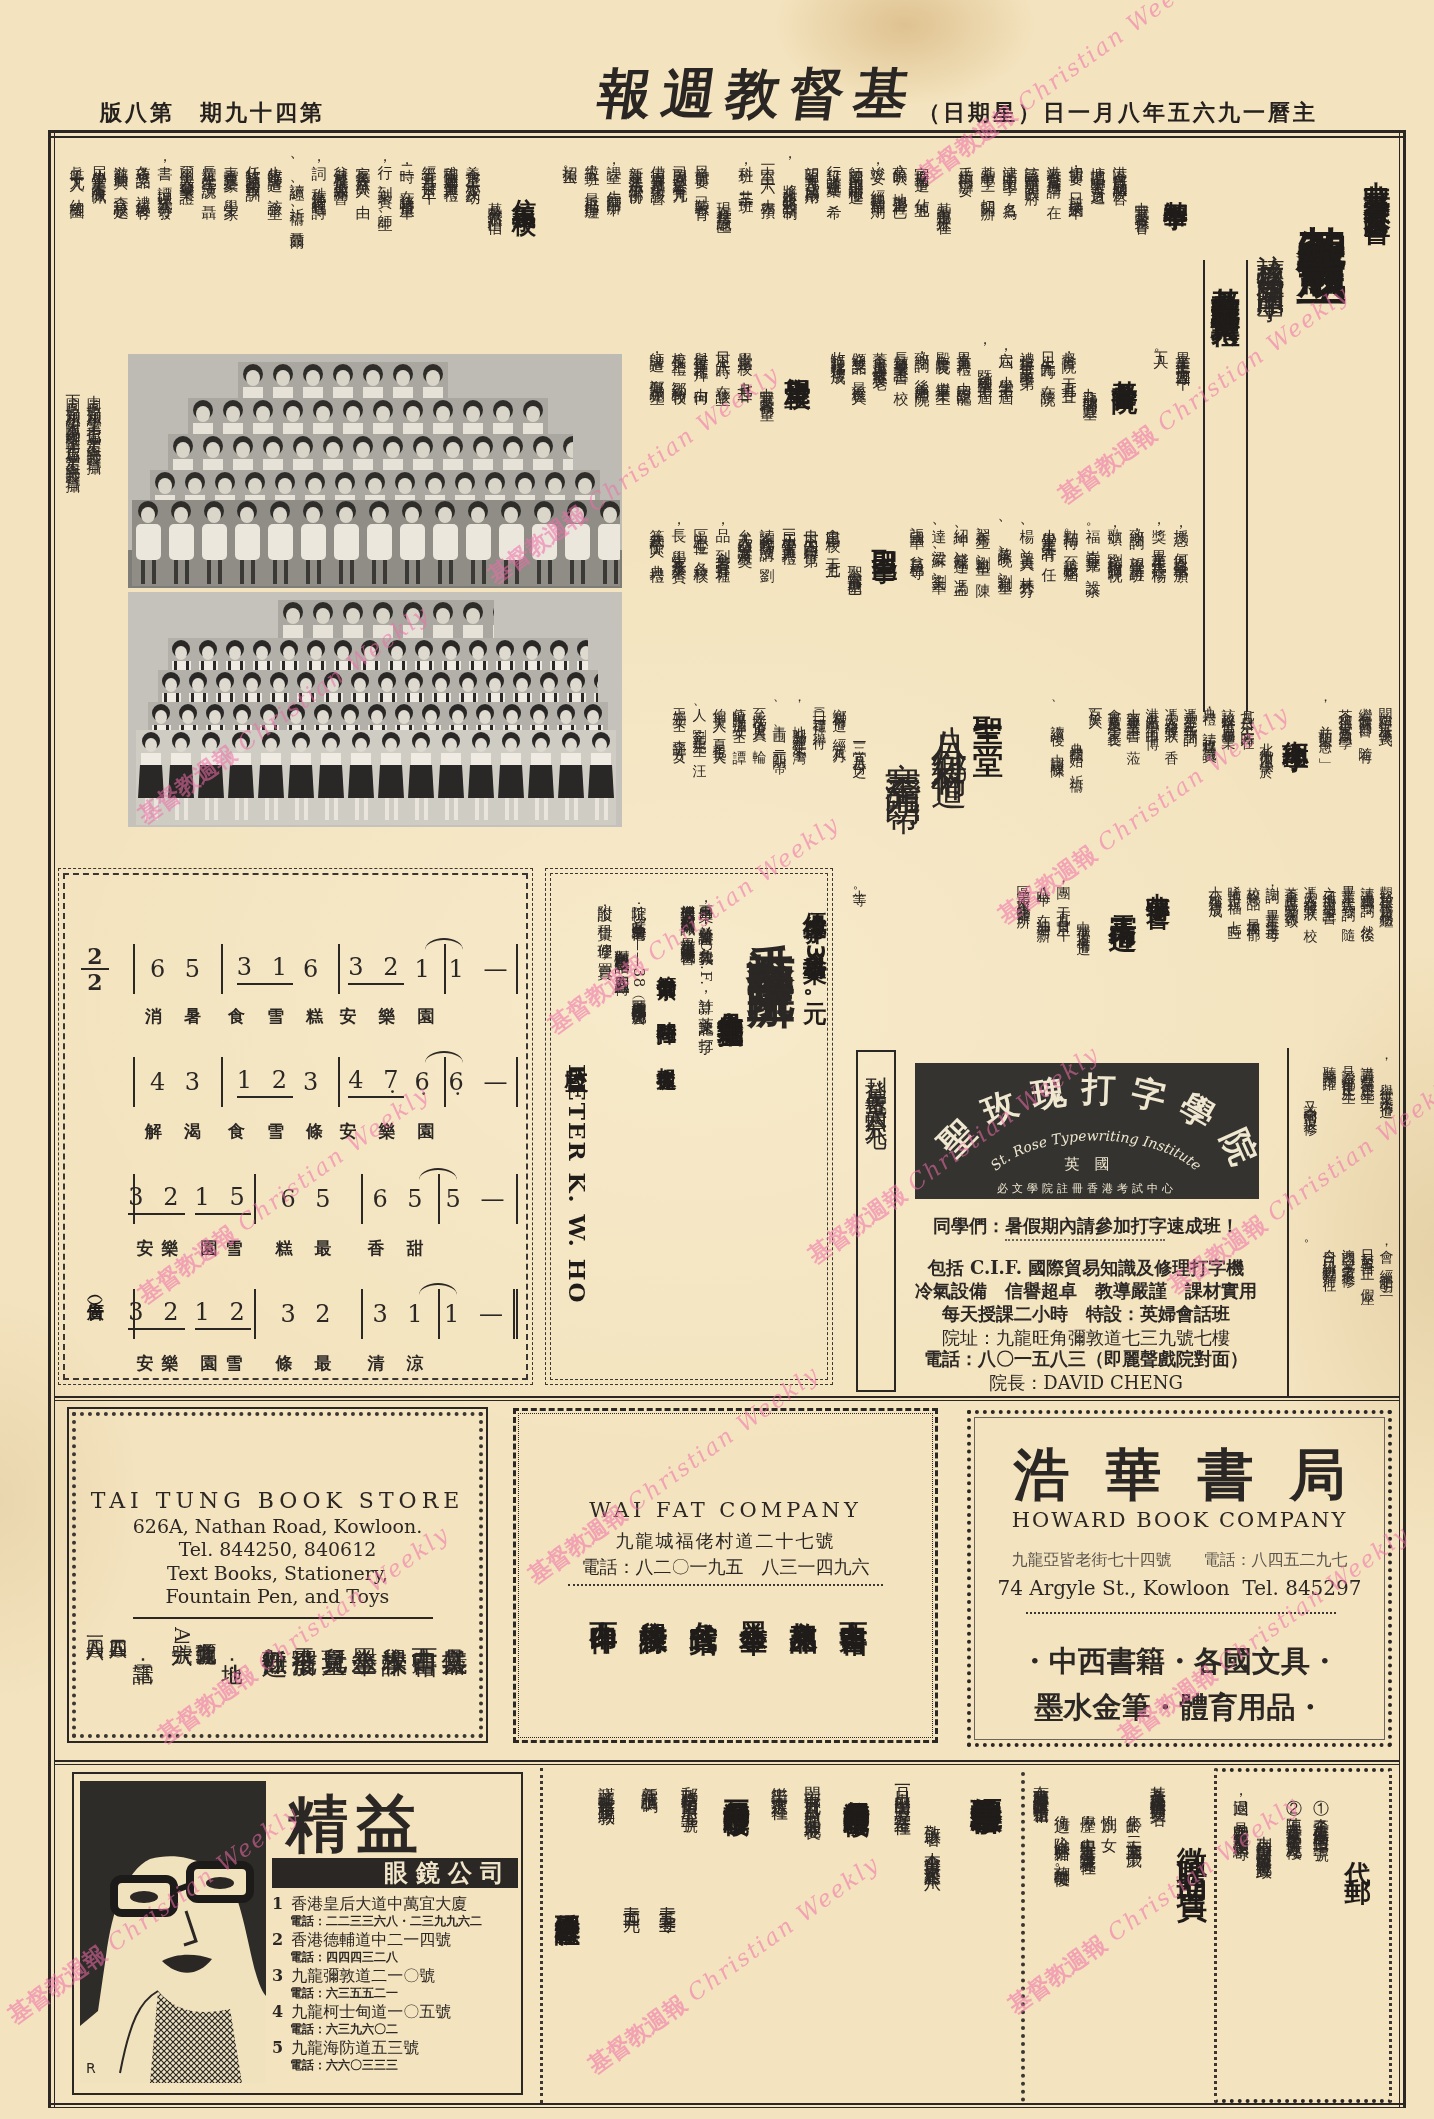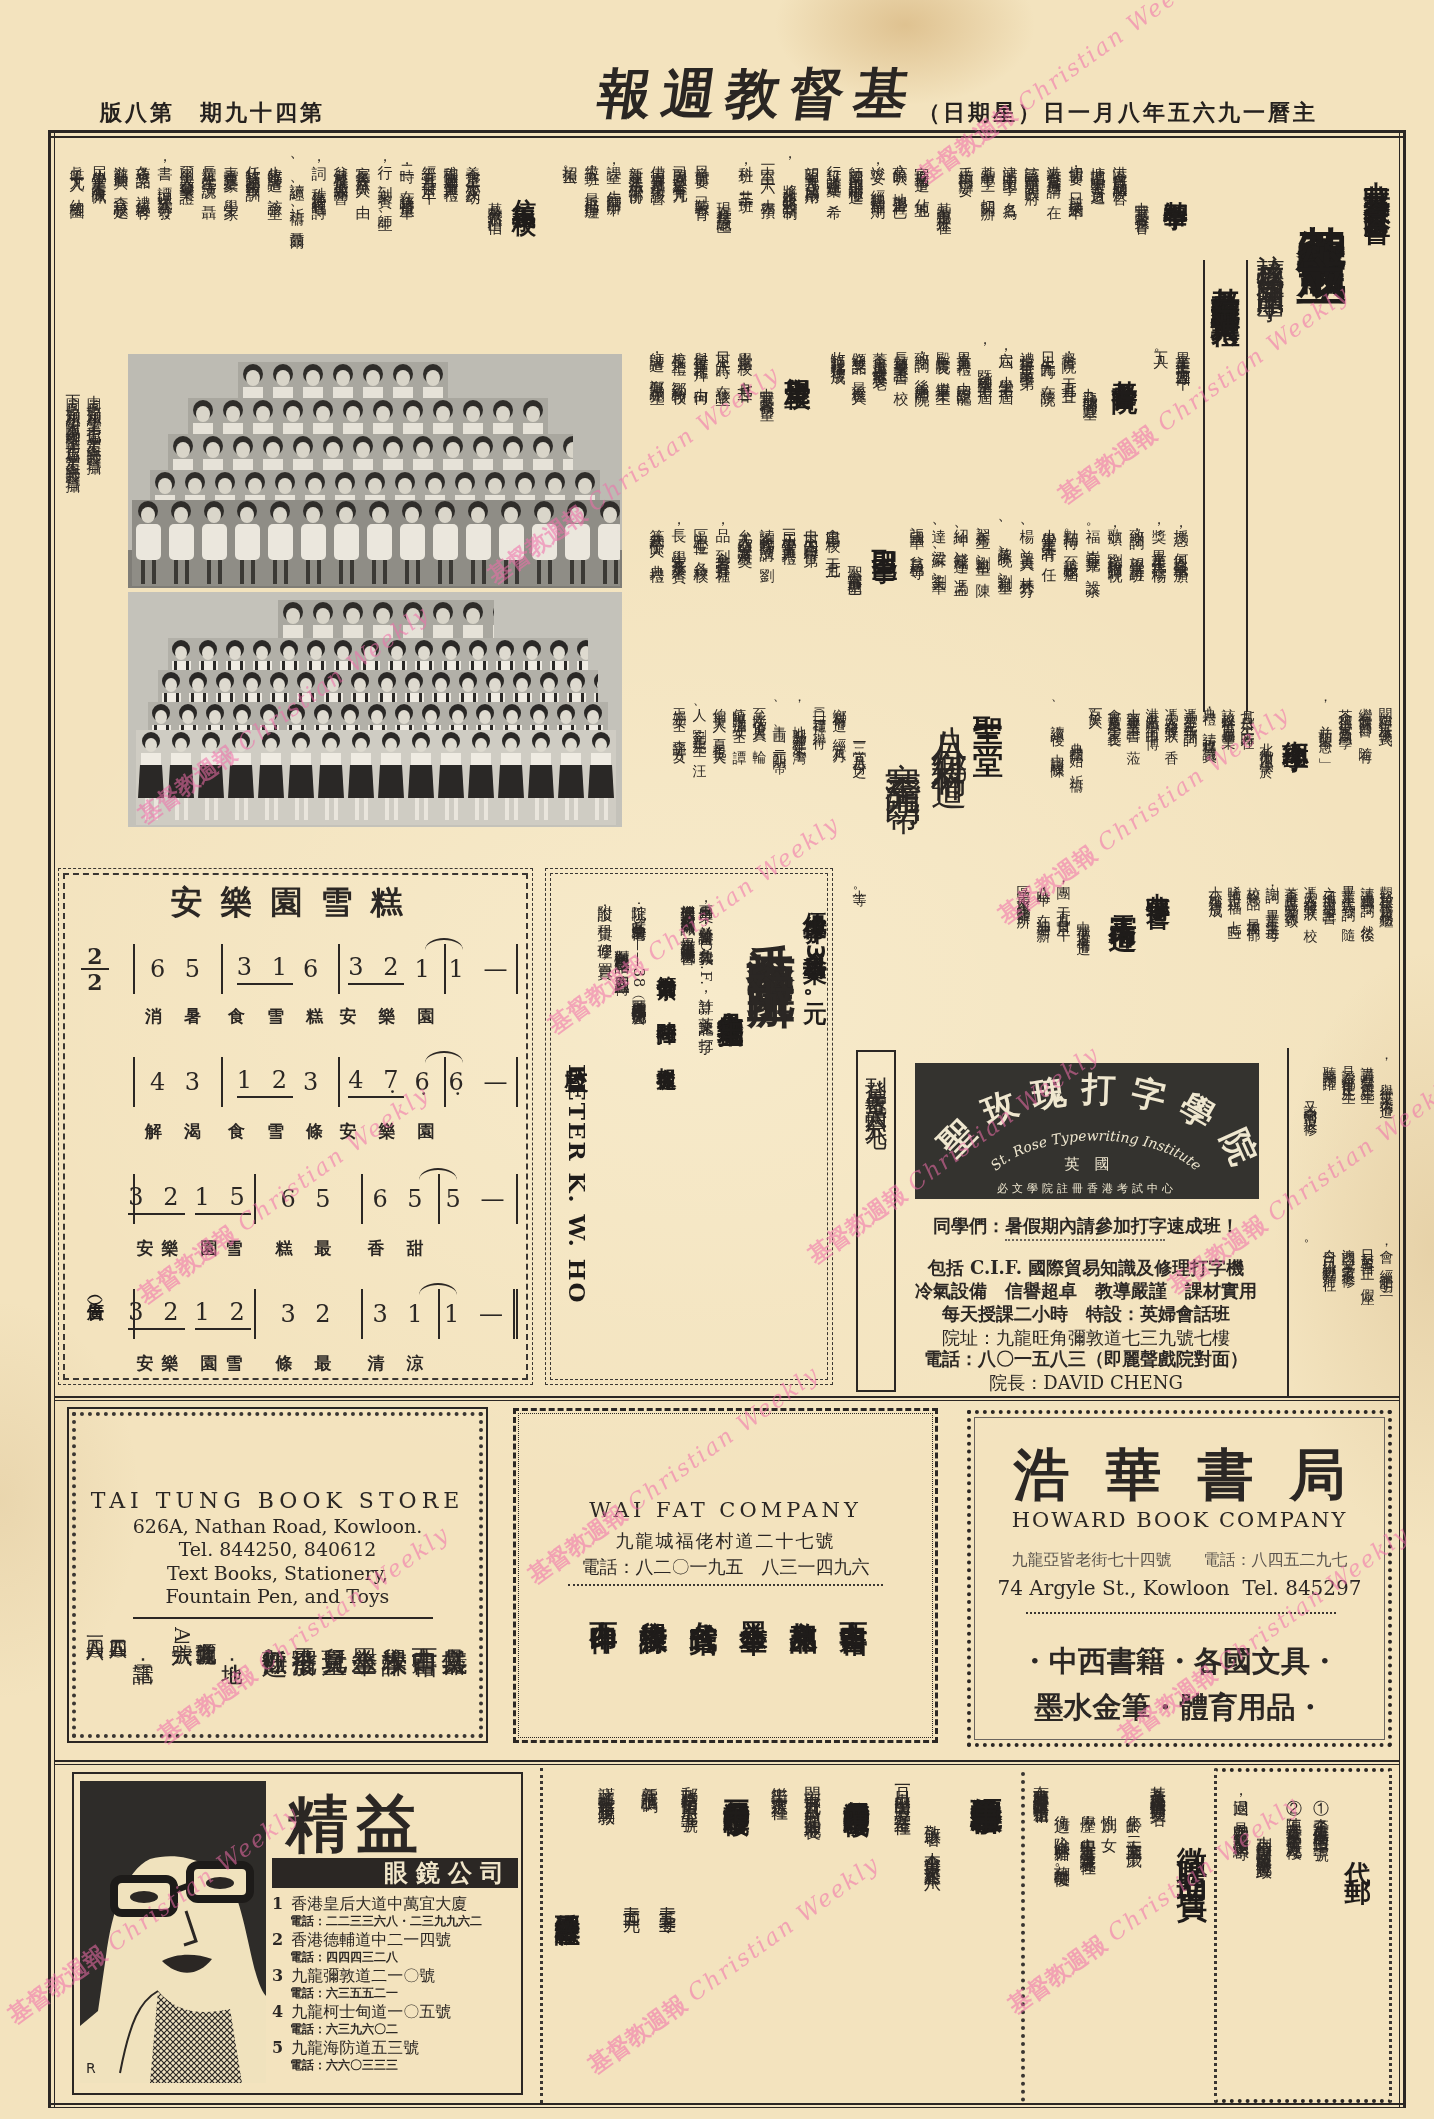--- a/index.html
+++ b/index.html
@@ -303,21 +303,20 @@
 聽衆踴躍。
 　　又該會同工退修</div>
 <div class="vt b14" style="left:1301px;top:1238px;width:95px;height:165px;">會，經定于明（二）
 日起至五日止，假座
 澳門兒童之家退修，
 今日已紛紛動程前往
 。</div>
 
 <div class="songbox" style="left:58px;top:868px;width:475px;height:517px;">
   <div class="inner"></div>
-  <div class="song-title">安樂園雪糕</div>
   <div class="timesig"><span>2</span><span class="fl"></span><span>2</span></div>
 
   <div class="srow" style="top:75px;">
     <div class="meas" style="width:88px;"><span class="plain">6 5</span></div>
     <div class="meas" style="width:117px;"><span class="beam">3 1</span><span class="plain">6</span></div>
     <div class="meas" style="width:106px;"><span class="beam">3 2</span><span class="plain">1</span></div>
     <div class="meas last" style="width:74px;"><span class="plain">1 —</span></div>
     <span class="tie" style="left:292px;"></span>
   </div>
   <div class="lrow" style="top:136px;">

